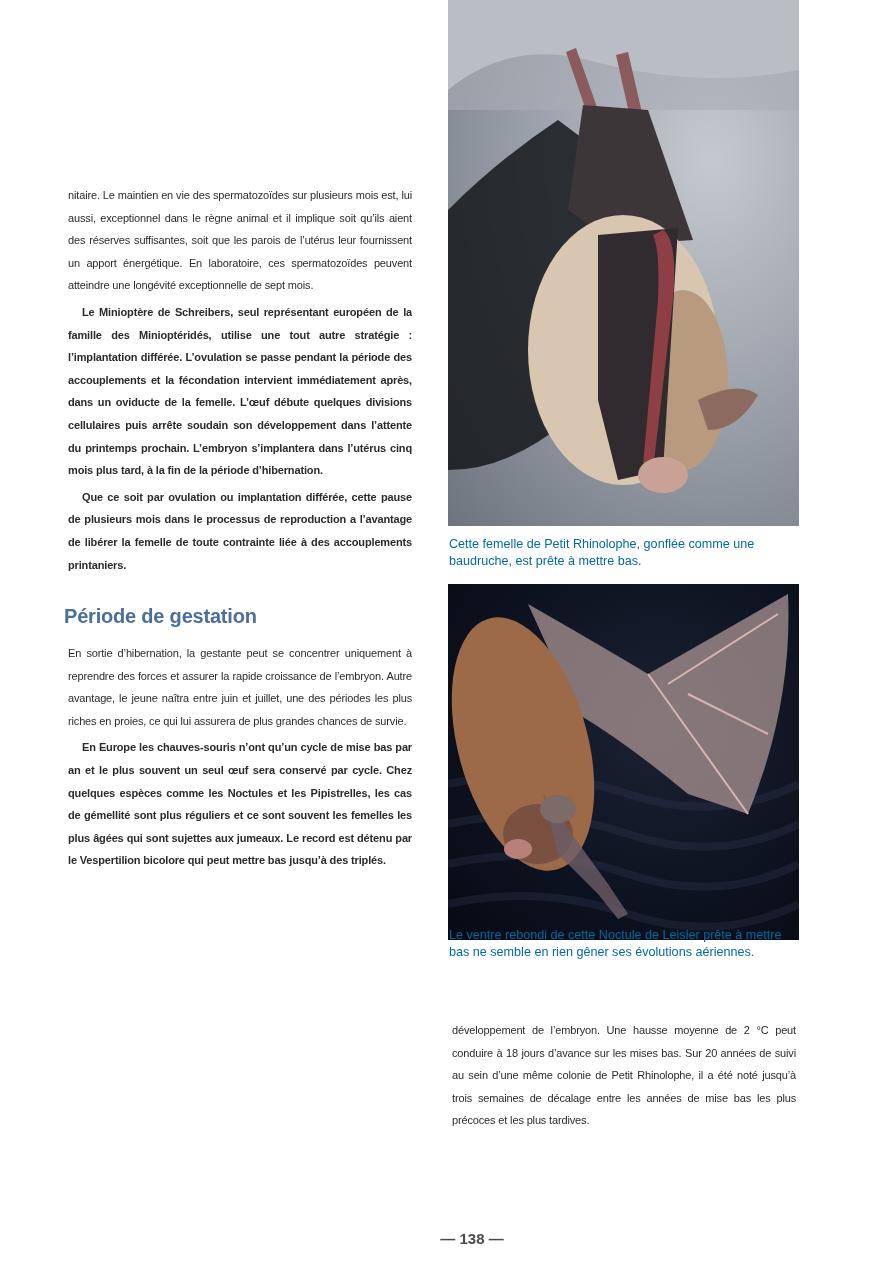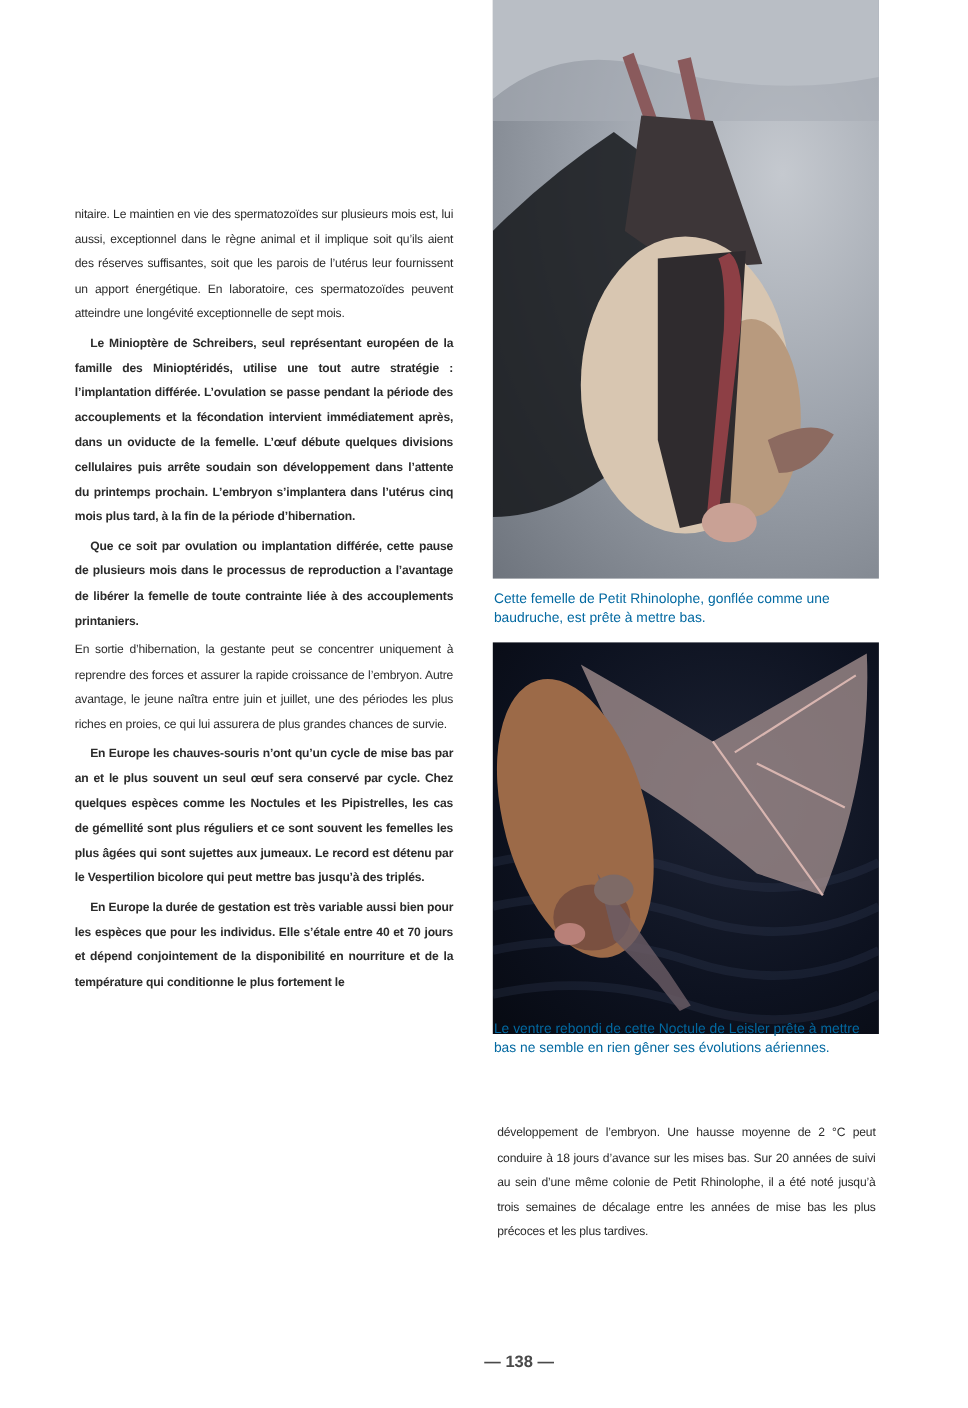--- a/index.html
+++ b/index.html
@@ -46,23 +46,23 @@
       text-align: center; font-size: 15px; font-weight: bold; color: #4a4a4a; padding-left: 32px;
     }
   </style>
 </head>
 <body>
 
 <div class="col-left">
   <p>nitaire. Le maintien en vie des spermatozoïdes sur plusieurs mois est, lui aussi, exceptionnel dans le règne animal et il implique soit qu’ils aient des réserves suffisantes, soit que les parois de l’utérus leur fournissent un apport énergétique. En laboratoire, ces spermatozoïdes peuvent atteindre une longévité exceptionnelle de sept mois.</p>
   <p class="indent">Le Minioptère de Schreibers, seul représentant européen de la famille des Minioptéridés, utilise une tout autre stratégie : l’implantation différée. L’ovulation se passe pendant la période des accouplements et la fécondation intervient immédiatement après, dans un oviducte de la femelle. L’œuf débute quelques divisions cellulaires puis arrête soudain son développement dans l’attente du printemps prochain. L’embryon s’implantera dans l’utérus cinq mois plus tard, à la fin de la période d’hibernation.</p>
   <p class="indent">Que ce soit par ovulation ou implantation différée, cette pause de plusieurs mois dans le processus de reproduction a l’avantage de libérer la femelle de toute contrainte liée à des accouplements printaniers.</p>
+  <h2 class="section">Période de gestation</h2>
   <p>En sortie d’hibernation, la gestante peut se concentrer uniquement à reprendre des forces et assurer la rapide croissance de l’embryon. Autre avantage, le jeune naîtra entre juin et juillet, une des périodes les plus riches en proies, ce qui lui assurera de plus grandes chances de survie.</p>
   <p class="indent">En Europe les chauves-souris n’ont qu’un cycle de mise bas par an et le plus souvent un seul œuf sera conservé par cycle. Chez quelques espèces comme les Noctules et les Pipistrelles, les cas de gémellité sont plus réguliers et ce sont souvent les femelles les plus âgées qui sont sujettes aux jumeaux. Le record est détenu par le Vespertilion bicolore qui peut mettre bas jusqu’à des triplés.</p>
-  <p class="indent">En Europe la durée de gestation est très variable aussi bien pour les espèces que pour les individus. Elle s’étale entre 40 et 70 jours et dépend conjointement de la disponibilité en nourriture et de la température qui conditionne le plus fortement le</p>
 </div>
 
 <div class="photo photo1">
   <svg viewBox="0 0 351 526" preserveAspectRatio="none">
     <rect x="0" y="0" width="351" height="110" fill="#a9aeb5" opacity="0.6"></rect>
     <path d="M0 0 L351 0 L351 70 Q250 90 140 60 Q60 40 0 90 Z" fill="#b9bec5"></path>
     <path d="M0 210 Q50 160 110 120 L150 150 L120 420 Q60 470 0 470 Z" fill="#15171b" opacity="0.85"></path>
     <path d="M118 52 L128 48 L150 110 L140 116 Z" fill="#8a5a5c"></path>
     <path d="M168 55 L180 52 L198 130 L186 135 Z" fill="#8a5a5c"></path>
     <path d="M135 105 L200 110 L245 240 L170 245 L120 210 Z" fill="#3d3638"></path>

